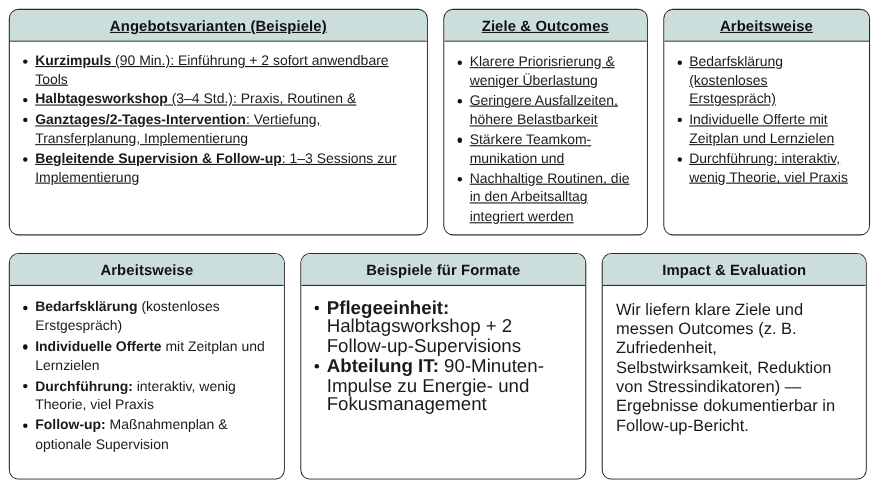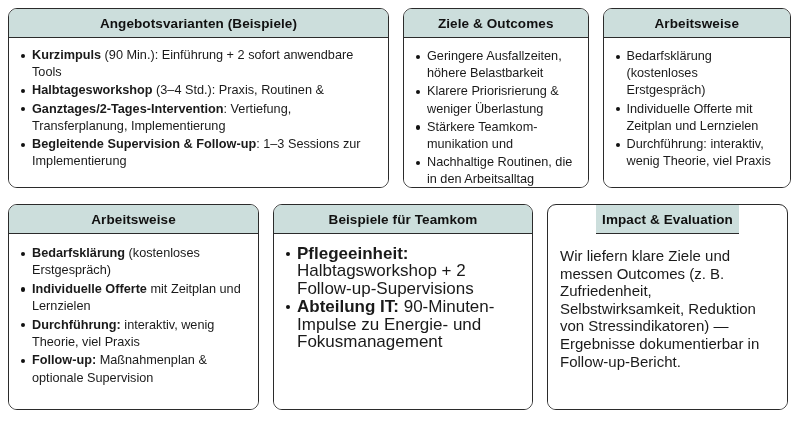--- a/index.html
+++ b/index.html
@@ -22,21 +22,21 @@
     padding: 8px 8px 10px 8px;
     display: flex;
     flex-direction: column;
     gap: 16px;
   }
   .row {
     display: flex;
     gap: 14px;
     align-items: stretch;
   }
-  .row-top { height: 180px; }
+  .row-top { height: 206px; text-decoration: underline; }
   .row-bottom { height: 206px; }
 
   .card {
     background: #ffffff;
     border: 1.6px solid #2b2b2b;
     border-radius: 9px;
     box-sizing: border-box;
     display: flex;
     flex-direction: column;
     overflow: hidden;
@@ -85,21 +85,21 @@
   }
   .lead { font-weight: bold; }
   .para { margin: 0; }
 
   
   .c-angebot   { width: 384px; }
   .c-ziele     { width: 187px; }
   .c-arbeit-tr { width: 190px; }
   .c-arbeit-bl { width: 251px; }
   .c-beispiele { width: 260px; }
-  .c-impact    { width: 241px; align-items: center; }
+  .c-impact    { width: 241px; }
 
   .c-angebot .card-body   { font-size: 12.7px; line-height: 17.2px; }
   .c-ziele .card-body     { font-size: 12.7px; line-height: 17.2px; padding-top: 10px; }
   .c-arbeit-tr .card-body { font-size: 12.7px; line-height: 17.2px; padding-top: 10px; }
   .c-arbeit-bl .card-body { font-size: 12.7px; line-height: 17.4px; padding-top: 11px; }
   .c-beispiele .card-body { font-size: 17px; line-height: 17.4px; padding-top: 11px; }
   .c-impact .card-body    { font-size: 15px; line-height: 17.6px; padding-top: 13px; padding-left: 12px; }
 </style>
 </head>
 <body>
@@ -117,22 +117,22 @@
           <li><span class="lead">Ganztages/2-Tages-Intervention</span><span>: Vertiefung, Transferplanung, Implementierung</span></li>
           <li><span class="lead">Begleitende Supervision &amp; Follow-up</span><span>: 1–3 Sessions zur Implementierung</span></li>
         </ul>
       </div>
     </div>
 
     <div class="card c-ziele">
       <div class="card-header">Ziele &amp; Outcomes</div>
       <div class="card-body">
         <ul class="bullets">
+          <li><span>Klarere Priorisrierung &amp; weniger Überlastung</span></li>
           <li><span>Geringere Ausfallzeiten, höhere Belastbarkeit</span></li>
-          <li><span>Klarere Priorisrierung &amp; weniger Überlastung</span></li>
           <li><span>Stärkere Teamkom­munikation und</span></li>
           <li><span>Nachhaltige Routinen, die in den Arbeitsalltag integriert werden</span></li>
         </ul>
       </div>
     </div>
 
     <div class="card c-arbeit-tr">
       <div class="card-header">Arbeitsweise</div>
       <div class="card-body">
         <ul class="bullets">
@@ -153,21 +153,21 @@
         <ul class="bullets">
           <li><span class="lead">Bedarfsklärung</span><span> (kostenloses Erstgespräch)</span></li>
           <li><span class="lead">Individuelle Offerte</span><span> mit Zeitplan und Lernzielen</span></li>
           <li><span class="lead">Durchführung:</span><span> interaktiv, wenig Theorie, viel Praxis</span></li>
           <li><span class="lead">Follow-up:</span><span> Maßnahmenplan &amp; optionale Supervision</span></li>
         </ul>
       </div>
     </div>
 
     <div class="card c-beispiele">
-      <div class="card-header">Beispiele für Teamkom</div>
+      <div class="card-header">Beispiele für Formate</div>
       <div class="card-body">
         <ul class="bullets">
           <li><span class="lead">Pflegeeinheit:</span><span> Halbtagsworkshop + 2 Follow-up-Supervisions</span></li>
           <li><span class="lead">Abteilung IT:</span><span> 90-Minuten-Impulse zu Energie- und Fokusmanagement</span></li>
         </ul>
       </div>
     </div>
 
     <div class="card c-impact">
       <div class="card-header">Impact &amp; Evaluation</div>

